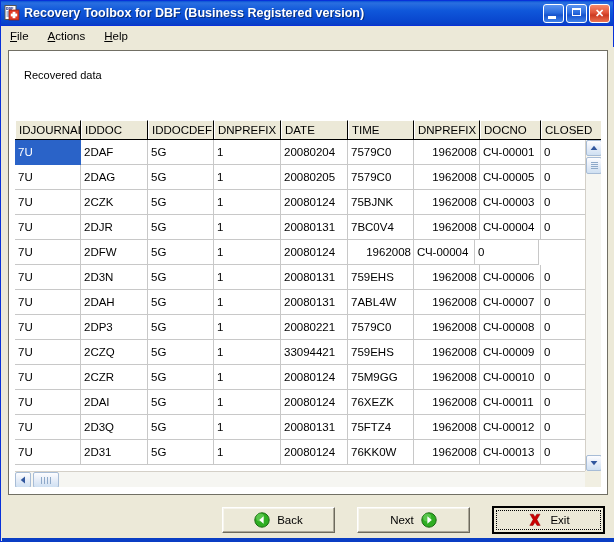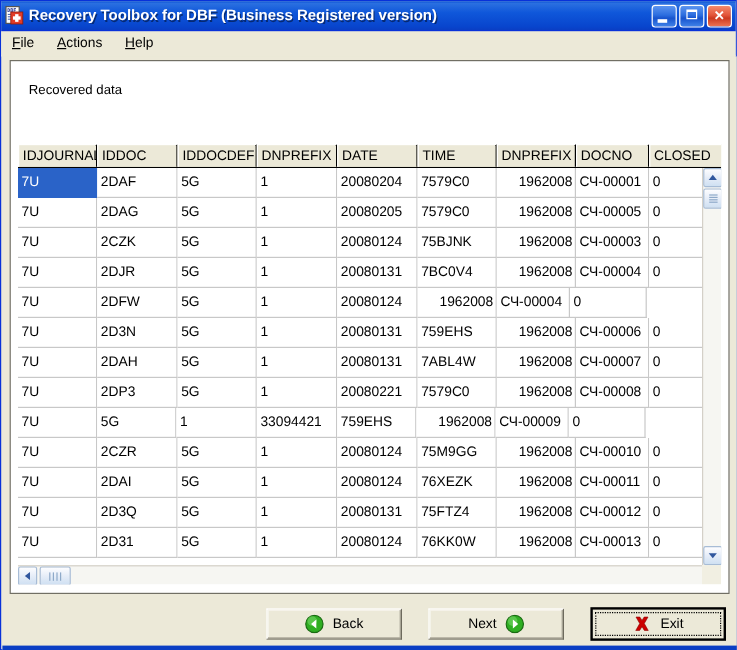--- a/index.html
+++ b/index.html
@@ -414,20 +414,21 @@
               <div class="cell" style="width: 66px;">5G</div>
               <div class="cell" style="width: 67px;">1</div>
               <div class="cell" style="width: 67px;">20080221</div>
               <div class="cell" style="width: 66px;">7579C0</div>
               <div class="cell num" style="width: 66px;">1962008</div>
               <div class="cell" style="width: 61px;">СЧ-00008</div>
               <div class="cell" style="width: 64px;">0</div>
             </div>
             <div class="row">
               <div class="cell sel" style="width: 66px;">7U</div>
+              <div class="cell" style="width: 67px;">2CZQ</div>
               <div class="cell" style="width: 66px;">5G</div>
               <div class="cell" style="width: 67px;">1</div>
               <div class="cell" style="width: 67px;">33094421</div>
               <div class="cell" style="width: 66px;">759EHS</div>
               <div class="cell num" style="width: 66px;">1962008</div>
               <div class="cell" style="width: 61px;">СЧ-00009</div>
               <div class="cell" style="width: 64px;">0</div>
             </div>
             <div class="row">
               <div class="cell sel" style="width: 66px;">7U</div>

